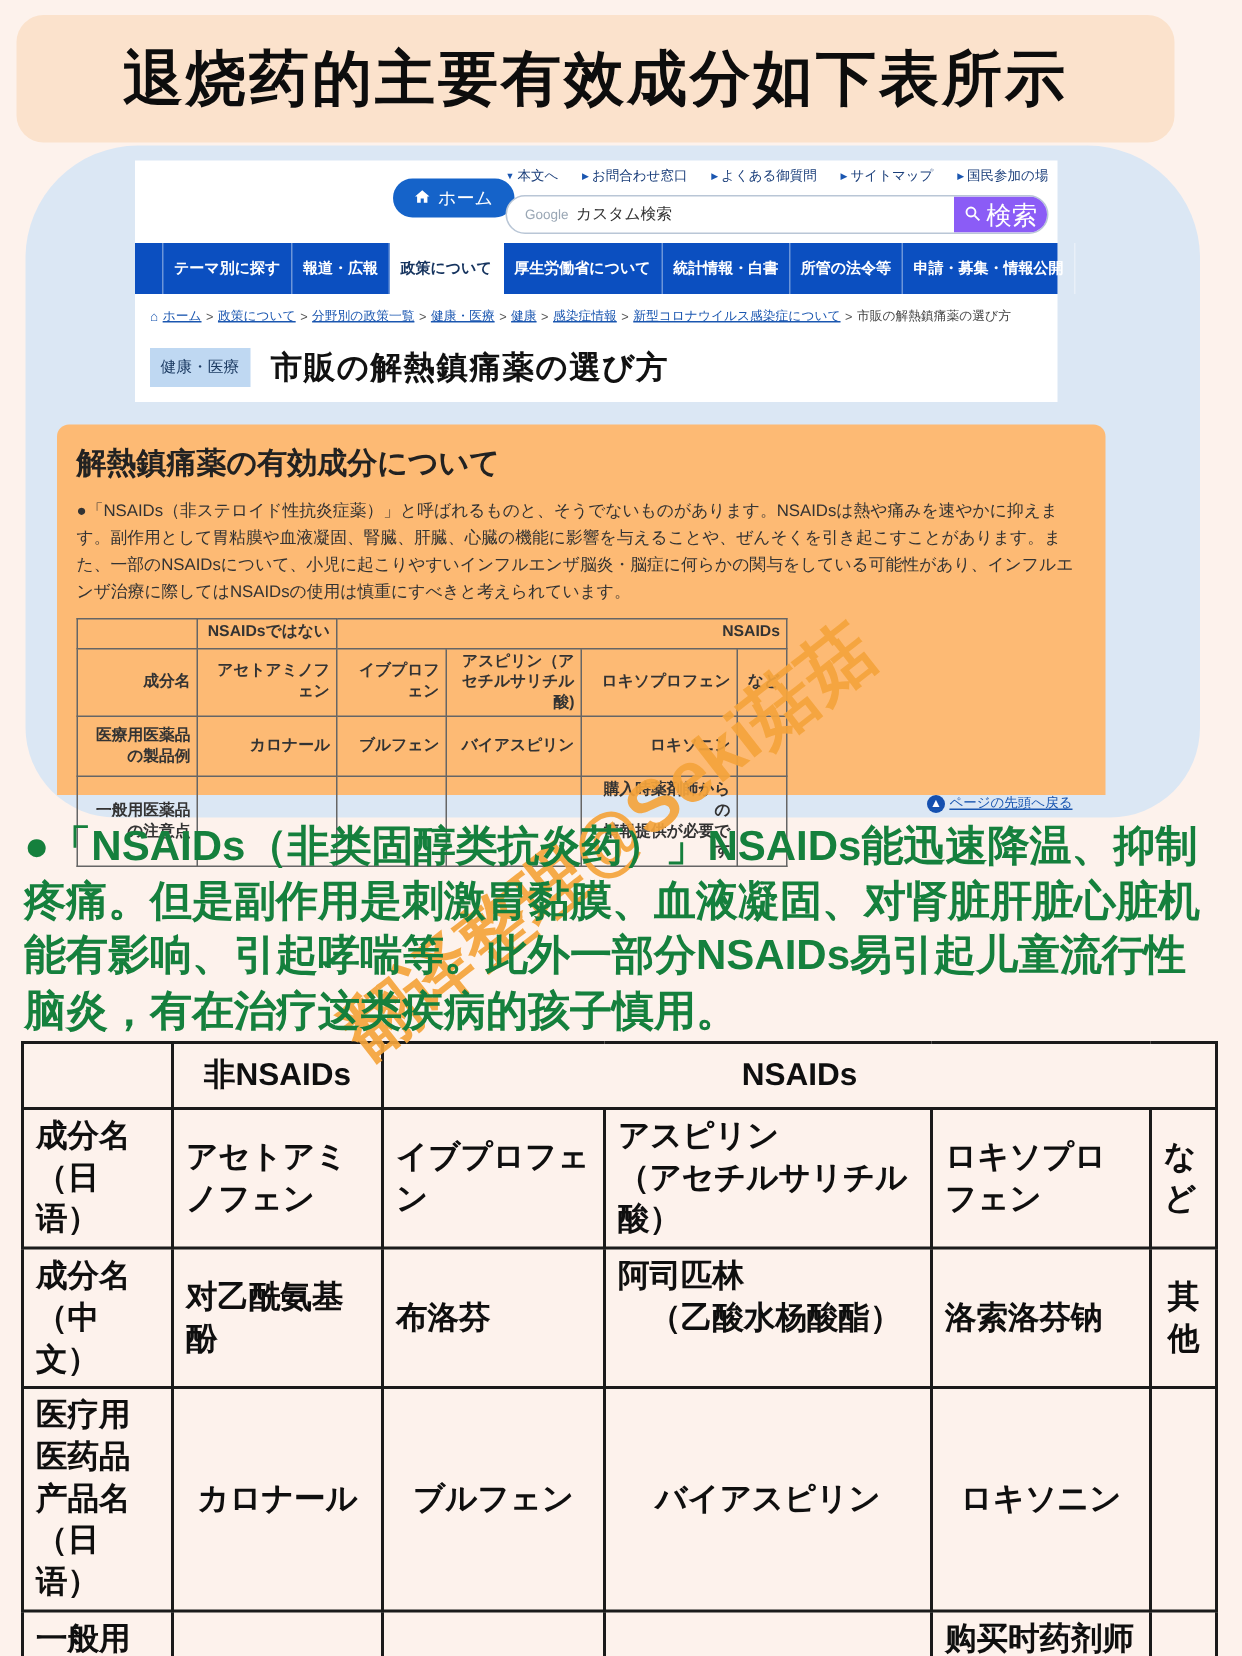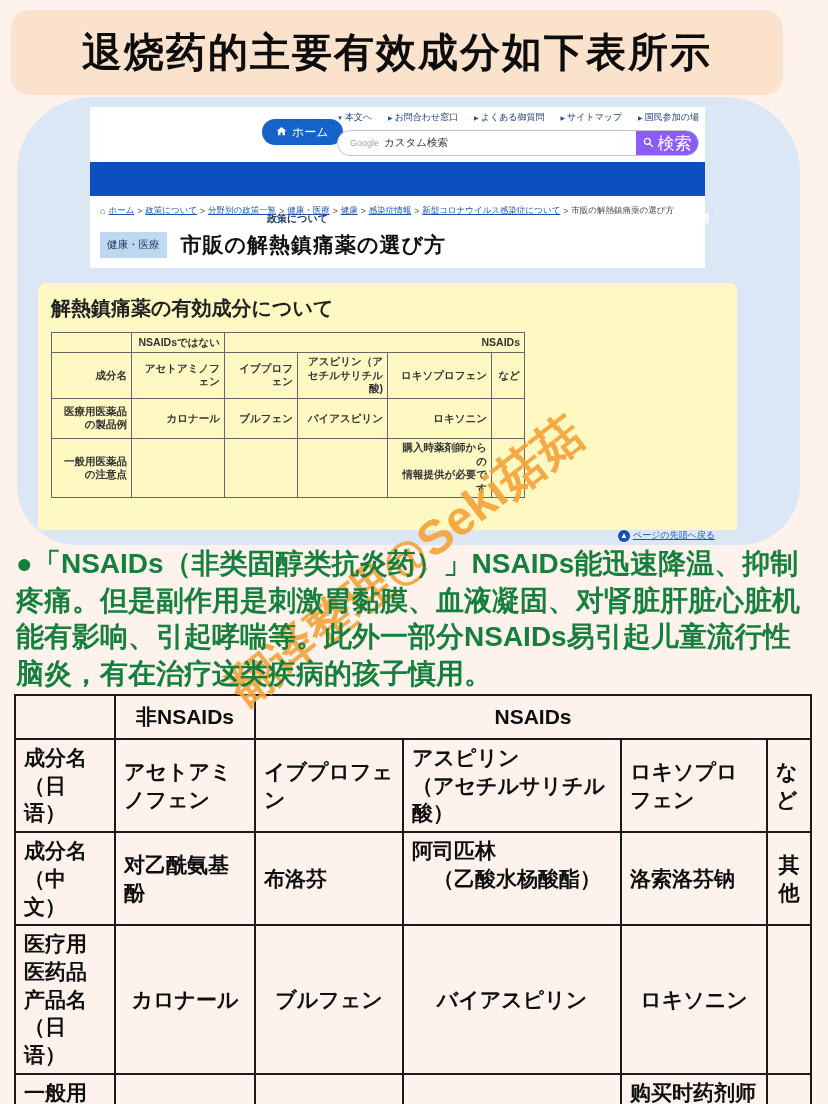--- a/index.html
+++ b/index.html
@@ -37,39 +37,39 @@
   .tri { font-size:6px; color:#1a56b0; }
   .search-bar { margin-top:6px; display:flex; height:26px; width:362px;
     border:1px solid #b9c6d6; border-radius:14px; overflow:hidden; background:#fff; }
   .search-input { flex:1; display:flex; align-items:center; gap:5px; padding-left:12px; cursor:text; }
   .search-brand { color:#9aa7b5; font-size:9px; }
   .search-ph { color:#333; font-size:10.5px; }
   .search-btn { width:62px; background:#8b5cf6; color:#fff; border:none; font-size:17px;
     display:flex; align-items:center; justify-content:center; gap:4px; cursor:pointer; }
 
   .site-nav { display:flex; background:#0b4fc0; height:34px; color:#fff; font-size:10px; font-weight:bold; padding-left:18px; }
-  .nav-item { display:flex; justify-content:center; padding:6px 7px;
-    border-right:1px solid rgba(255,255,255,.4); white-space:nowrap; cursor:pointer;margin-top:44px; }
+  .nav-item { display:flex; align-items:center; justify-content:center; padding:6px 7px;
+    border-right:1px solid rgba(255,255,255,.4); white-space:nowrap; cursor:pointer; }
   .nav-item:first-child { border-left:1px solid rgba(255,255,255,.4); }
   .nav-item.active { background:#fff; color:#15335e; }
 
   .breadcrumb { padding:9px 8px 0 10px; font-size:8.5px; color:#444;
     display:flex; align-items:center; gap:3px; white-space:nowrap; }
   .breadcrumb a { color:#1a56b0; text-decoration:underline; }
   .crumb-sep { color:#555; }
   .crumb-current { color:#444; }
   .crumb-home-icon { color:#1a56b0; font-size:9px; }
 
   .page-title-row { display:flex; align-items:center; gap:14px; padding:14px 10px 0 10px; }
   .badge { background:#bfd8f2; color:#1c3b63; font-size:10.5px; padding:6px 7px; }
   .page-title-row h2 { margin:0; font-size:21px; color:#111; letter-spacing:1px; font-weight:bold; }
 
   
   .zoom-panel { position:absolute; left:38px; top:283px; width:699px; height:247px;
-    background:#fef9c3; border-radius:8px 8px 0 0; padding:8px 13px; z-index:2; }
+    background:#fdba74; border-radius:8px 8px 0 0; padding:8px 13px; z-index:2; }
   .zoom-panel h3 { margin:4px 0 10px; font-size:20px; color:#222; font-weight:bold; }
   .zoom-panel p { margin:0 0 7px; font-size:11.2px; line-height:1.62; color:#333; }
   .jp-table { border-collapse:collapse; font-size:10.5px; color:#333; table-layout:fixed; }
   .jp-table td { border:1px solid #666; padding:2px 4px; vertical-align:middle;
     white-space:pre-line; line-height:1.3; font-weight:bold; text-align:right; }
   .back-top { position:absolute; right:22px; bottom:-12px; font-size:9px; color:#1a56b0;
     display:flex; align-items:center; gap:3px; text-decoration:underline; z-index:3; }
   .back-top-circle { width:12px; height:12px; border-radius:50%; background:#1550b0; color:#fff;
     font-size:8px; display:flex; align-items:center; justify-content:center; text-decoration:none; }
 
@@ -195,20 +195,21 @@
 
     <div class="page-title-row">
       <span class="badge">健康・医療</span>
       <h2>市販の解熱鎮痛薬の選び方</h2>
     </div>
   </div>
 </div>
 
 <div class="zoom-panel">
   <h3>解熱鎮痛薬の有効成分について</h3>
+  <p>●「NSAIDs（非ステロイド性抗炎症薬）」と呼ばれるものと、そうでないものがあります。NSAIDsは熱や痛みを速やかに抑えます。副作用として胃粘膜や血液凝固、腎臓、肝臓、心臓の機能に影響を与えることや、ぜんそくを引き起こすことがあります。また、一部のNSAIDsについて、小児に起こりやすいインフルエンザ脳炎・脳症に何らかの関与をしている可能性があり、インフルエンザ治療に際してはNSAIDsの使用は慎重にすべきと考えられています。</p>
 
   <table class="jp-table">
     <colgroup>
         <col style="width:80px">
         <col style="width:93px">
         <col style="width:73px">
         <col style="width:90px">
         <col style="width:104px">
         <col style="width:33px">
       </colgroup>

